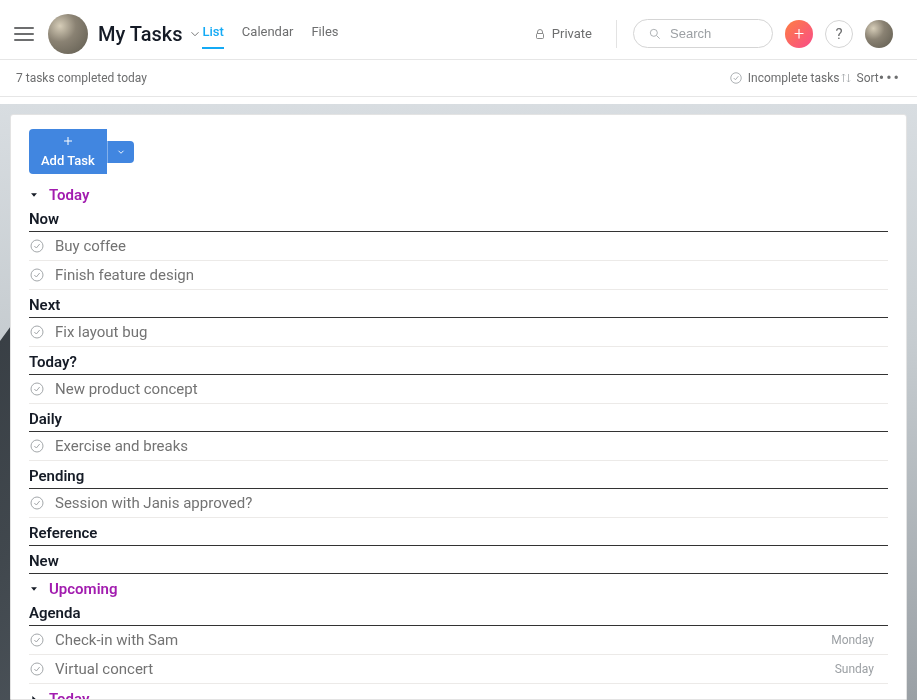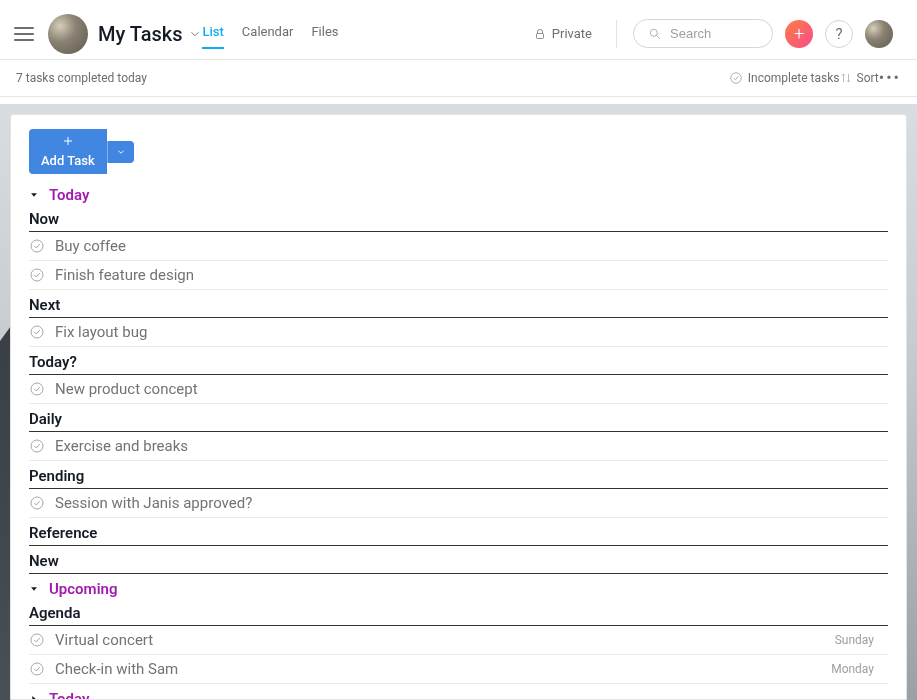--- a/index.html
+++ b/index.html
@@ -328,32 +328,32 @@
         <span class="section-title">Upcoming</span>
       </div>
       <div class="subsection">Agenda</div>
       <div class="task-row">
         <span class="task-check">
           <svg width="16" height="16" viewBox="0 0 24 24">
             <circle class="stroke-light" cx="12" cy="12" r="9"></circle>
             <path class="stroke-light" d="M8 12l3 3 5-6"></path>
           </svg>
         </span>
+        <span class="task-name">Check-in with Sam</span>
+        <span class="task-date">Monday</span>
+      </div>
+      <div class="task-row">
+        <span class="task-check">
+          <svg width="16" height="16" viewBox="0 0 24 24">
+            <circle class="stroke-light" cx="12" cy="12" r="9"></circle>
+            <path class="stroke-light" d="M8 12l3 3 5-6"></path>
+          </svg>
+        </span>
         <span class="task-name">Virtual concert</span>
         <span class="task-date">Sunday</span>
-      </div>
-      <div class="task-row">
-        <span class="task-check">
-          <svg width="16" height="16" viewBox="0 0 24 24">
-            <circle class="stroke-light" cx="12" cy="12" r="9"></circle>
-            <path class="stroke-light" d="M8 12l3 3 5-6"></path>
-          </svg>
-        </span>
-        <span class="task-name">Check-in with Sam</span>
-        <span class="task-date">Monday</span>
       </div>
       <div class="section-row">
         <span class="section-caret">
           <svg width="10" height="10" viewBox="0 0 24 24">
             <path fill="#151b26" d="M8 5l8 7-8 7z"></path>
           </svg>
         </span>
         <span class="section-title">Today</span>
       </div>
     </div>

